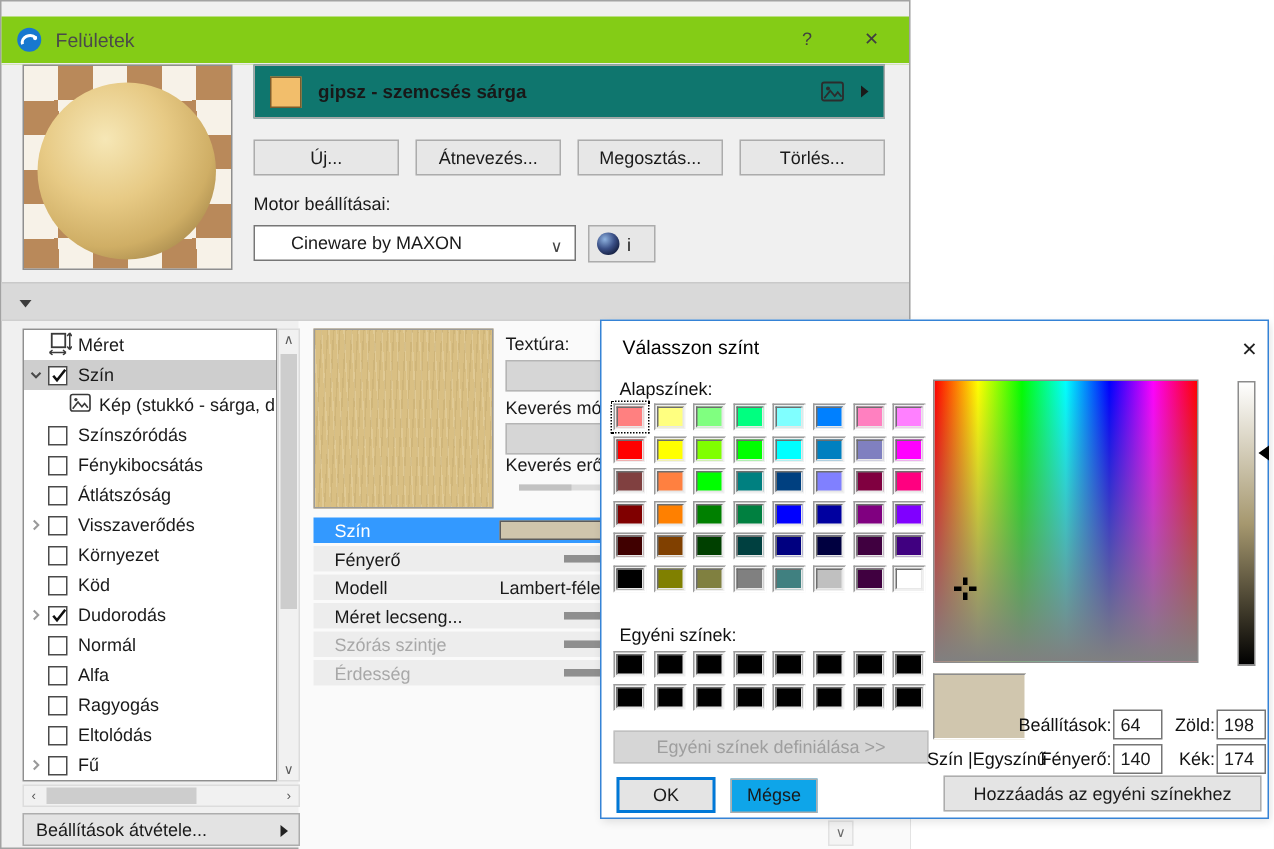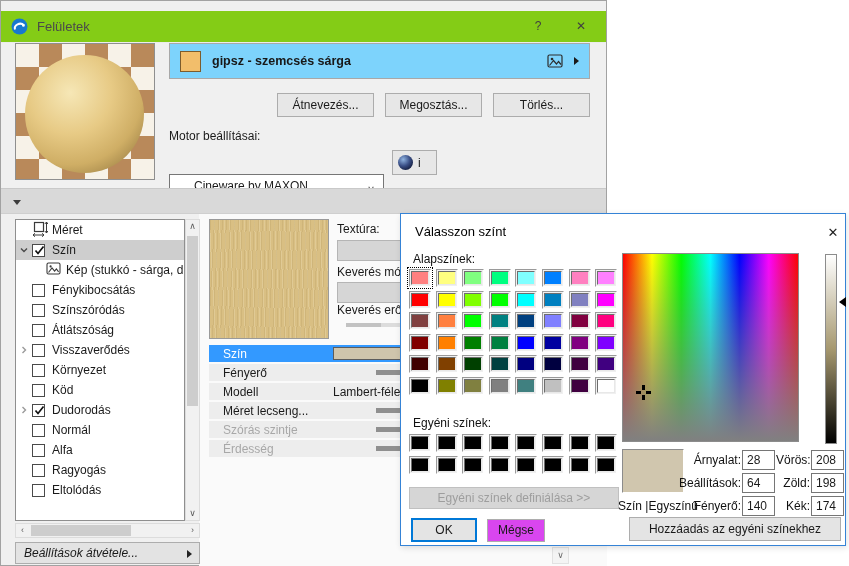--- a/index.html
+++ b/index.html
@@ -14,31 +14,31 @@
   .titlebar{left:0;top:0;width:605px;height:32px;background:#84cc16;border-bottom:1px solid #ececec;margin-top:10px;}
   .title-text{left:36px;top:0;height:32px;line-height:32px;font-size:13px;color:#4a4a4a;}
   .cap-btn{top:0;width:34px;height:31px;text-align:center;line-height:31px;color:#404040;cursor:default;}
   .logo{left:10px;top:7px;}
 
   .preview{left:14px;top:42px;width:140px;height:137px;border:1px solid #8f8f8f;
            background:repeating-conic-gradient(#b9895a 0% 25%, #f7f2e8 0% 50%) 0 0/46px 46px;overflow:hidden;}
   .sphere{left:9px;top:11px;width:119px;height:118px;border-radius:50%;
           background:radial-gradient(circle at 38% 32%, #f6e7b6 0%, #e7ca85 38%, #cfae65 66%, #93773f 92%, #6e5930 100%);}
 
-  .namefield{left:168px;top:42px;width:421px;height:36px;background:#7dd3fc;border:1px solid #a8a8a8;}
+  .namefield{left:168px;top:42px;width:421px;height:36px;background:#0f766e;border:1px solid #a8a8a8;}
   .nameswatch{left:10px;top:7px;width:21px;height:21px;background:#F2BE6B;border:1px solid #7c5c2c;}
   .nametext{left:42px;top:0;height:34px;line-height:34px;font-weight:bold;font-size:12.5px;color:#181818;}
   .name-imgicon{right:26px;top:10px;}
   .tri-right{width:0;height:0;border-left:5px solid #1a1a1a;border-top:4px solid transparent;border-bottom:4px solid transparent;}
   .name-arrow{right:10px;top:13px;}
 
   .wbtn{height:24px;background:#e7e7e7;border:1px solid #acacac;text-align:center;line-height:22px;cursor:default;}
 
   .mlabel{left:168px;top:128px;}
-  .select{left:168px;top:149px;width:215px;height:24px;background:#fff;border:1px solid #767676;line-height:22px;padding-left:24px;margin-top:24px;}
+  .select{left:168px;top:149px;width:215px;height:24px;background:#fff;border:1px solid #767676;line-height:22px;padding-left:24px;}
   .select .chev{position:absolute;right:8px;top:3px;color:#444;font-size:11px;}
   .c4dbtn{left:391px;top:149px;width:45px;height:25px;background:#e7e7e7;border:1px solid #acacac;display:flex;align-items:center;gap:5px;padding-left:5px;}
   .c4dball{width:15px;height:15px;border-radius:50%;background:radial-gradient(circle at 35% 30%, #8fb3e0 0%, #3a4f86 45%, #131d3e 80%, #0b1128 100%);}
 
   .sechdr{left:0;top:187px;width:605px;height:26px;background:#d9d9d9;border-top:1px solid #c9c9c9;border-bottom:1px solid #cfcfcf;}
   .sec-tri{left:12px;top:11px;width:0;height:0;border-left:4px solid transparent;border-right:4px solid transparent;border-top:5px solid #3c3c3c;}
   .sec-text{left:30px;top:0;height:26px;line-height:26px;font-weight:bold;color:#1c1c1c;letter-spacing:.2px;}
 
   .rightpane{left:198px;top:213px;width:408px;height:352px;background:#fafafa;}
 
@@ -51,21 +51,21 @@
   .tbox svg{position:absolute;left:-1px;top:-2px;}
   .ticon{flex:0 0 20px;}
   .tlabel{overflow:hidden;}
 
   .vscroll{left:184px;top:218px;width:15px;height:302px;background:#f1f1f1;border:1px solid #dcdcdc;}
   .hscroll{left:14px;top:522px;width:185px;height:15px;background:#f1f1f1;border:1px solid #dcdcdc;}
   .sarrow{color:#5a5a5a;font-size:9px;text-align:center;line-height:13px;width:13px;height:13px;}
   .vthumb{left:1px;top:16px;width:11px;height:170px;background:#cdcdcd;}
   .hthumb{left:15px;top:1px;width:100px;height:11px;background:#cdcdcd;}
 
-  .applybtn{left:14px;top:541px;width:185px;height:22px;background:#e3e3e3;border:1px solid #adadad;line-height:20px;padding-left:8px;font-style:italic;}
+  .applybtn{left:14px;top:541px;width:185px;height:22px;background:#e3e3e3;border:1px solid #adadad;line-height:20px;padding-left:8px;}
   .applybtn .tri-right{position:absolute;right:7px;top:7px;border-left-color:#222;}
 
   
   .texprev{left:208px;top:218px;width:120px;height:120px;border:1px solid #9a9a9a;background:#d9bf83;
            background-image:repeating-linear-gradient(93deg, rgba(118,92,38,.10) 0 1px, rgba(255,255,255,0) 1px 4px),
                             repeating-linear-gradient(87deg, rgba(255,250,230,.18) 0 1px, rgba(255,255,255,0) 1px 5px);}
   .plabel{color:#1a1a1a;white-space:nowrap;}
   .pdrop{background:#d6d6d6;border:1px solid #b5b5b5;}
   .pslider{height:4px;background:#dcdcdc;}
   .pslider .fill{height:4px;background:#c2c2c2;width:60%;}
@@ -90,21 +90,21 @@
   .cd-close{left:421px;top:8px;width:22px;height:22px;text-align:center;line-height:22px;font-size:13px;color:#222;}
   .cd-label{color:#111;}
 
   .cgrid{display:grid;grid-template-columns:repeat(8,22px);gap:3.5px 4.6px;}
   .cswatch{width:22px;height:18px;background:#f0f0f0;border:1px solid;border-color:#9a9a9a #ffffff #ffffff #9a9a9a;padding:1px;}
   .cswatch.sel{outline:1px dotted #000;outline-offset:1px;}
   .cswatch-in{width:100%;height:100%;border:1px solid;border-color:#6e6e6e #e8e8e8 #e8e8e8 #6e6e6e;}
 
   .definebtn{left:8px;top:273px;width:210px;height:22px;background:#d6d6d6;border:1px solid #c0c0c0;color:#9e9e9e;text-align:center;line-height:20px;}
   .okbtn{left:10px;top:304px;width:66px;height:24px;background:#e4e4e4;border:2px solid #0078d7;text-align:center;line-height:20px;}
-  .cancelbtn{left:86px;top:305px;width:58px;height:23px;background:#d946ef;border:1px solid #adadad;text-align:center;line-height:21px;}
+  .cancelbtn{left:86px;top:305px;width:58px;height:23px;background:#0ea5e9;border:1px solid #adadad;text-align:center;line-height:21px;}
 
   .gradfield{left:221px;top:39px;width:177px;height:189px;border:1px solid #8c8c8c;
     background:linear-gradient(to bottom, rgba(128,128,128,0) 0%, rgba(128,128,128,1) 100%),
                linear-gradient(to right,#f00 0%,#ff0 16.6%,#0f0 33.3%,#0ff 50%,#00f 66.6%,#f0f 83.3%,#f00 100%);}
   .crosshair{width:15px;height:15px;}
   .crosshair span{position:absolute;background:#000;}
   .ch-t{left:6px;top:0;width:3px;height:5px;}
   .ch-b{left:6px;bottom:0;width:3px;height:5px;}
   .ch-l{left:0;top:6px;width:5px;height:3px;}
   .ch-r{right:0;top:6px;width:5px;height:3px;}
@@ -153,20 +153,21 @@
       <span class="abs name-imgicon">
         <svg width="16" height="14" viewBox="0 0 16 14">
           <rect x="1" y="1" width="14" height="12" rx="1.5" fill="none" stroke="#2c2c2c" stroke-width="1.2"></rect>
           <circle cx="5" cy="5" r="1.3" fill="#2c2c2c"></circle>
           <path d="M2.5 11.5 L6.5 6.5 L9.5 10 L11.5 7.5 L14 10.5" fill="none" stroke="#2c2c2c" stroke-width="1.2"></path>
         </svg>
       </span>
       <span class="abs tri-right name-arrow"></span>
     </div>
 
+    <div class="abs wbtn" style="left:168px;top:92px;width:97px;">Új...</div>
     <div class="abs wbtn" style="left:276px;top:92px;width:97px;">Átnevezés...</div>
     <div class="abs wbtn" style="left:384px;top:92px;width:97px;">Megosztás...</div>
     <div class="abs wbtn" style="left:492px;top:92px;width:97px;">Törlés...</div>
 
     <span class="abs mlabel">Motor beállításai:</span>
     <div class="abs select">
       <span>Cineware by MAXON</span>
       <span class="chev">∨</span>
     </div>
     <div class="abs c4dbtn">
@@ -209,26 +210,26 @@
           <span class="ticon"><svg width="15" height="13" viewBox="0 0 15 13">
               <rect x="1" y="1" width="13" height="11" rx="1.5" fill="none" stroke="#3a3a3a" stroke-width="1.1"></rect>
               <circle cx="4.6" cy="4.4" r="1.1" fill="#3a3a3a"></circle>
               <path d="M2.5 10.5 L6 6 L8.6 9.2 L10.4 7 L12.6 9.8" fill="none" stroke="#3a3a3a" stroke-width="1.1"></path>
             </svg></span>
           <span class="tlabel">Kép (stukkó - sárga, du</span>
         </div>
         <div class="trow">
           <span class="texp"></span>
           <span class="tbox"></span>
+          <span class="tlabel">Színszóródás</span>
+        </div>
+        <div class="trow">
+          <span class="texp"></span>
+          <span class="tbox"></span>
           <span class="tlabel">Fénykibocsátás</span>
-        </div>
-        <div class="trow">
-          <span class="texp"></span>
-          <span class="tbox"></span>
-          <span class="tlabel">Színszóródás</span>
         </div>
         <div class="trow">
           <span class="texp"></span>
           <span class="tbox"></span>
           <span class="tlabel">Átlátszóság</span>
         </div>
         <div class="trow">
           <span class="texp">
             <svg width="10" height="10" viewBox="0 0 10 10">
               <path d="M3.5 2 L6.5 5 L3.5 8" fill="none" stroke="#9a9a9a" stroke-width="1.4"></path>
@@ -272,20 +273,29 @@
         </div>
         <div class="trow">
           <span class="texp"></span>
           <span class="tbox"></span>
           <span class="tlabel">Ragyogás</span>
         </div>
         <div class="trow">
           <span class="texp"></span>
           <span class="tbox"></span>
           <span class="tlabel">Eltolódás</span>
+        </div>
+        <div class="trow">
+          <span class="texp">
+            <svg width="10" height="10" viewBox="0 0 10 10">
+              <path d="M3.5 2 L6.5 5 L3.5 8" fill="none" stroke="#9a9a9a" stroke-width="1.4"></path>
+            </svg>
+          </span>
+          <span class="tbox"></span>
+          <span class="tlabel">Fű</span>
         </div>
       </div>
     <div class="abs vscroll">
       <div class="abs sarrow" style="left:0;top:0;">∧</div>
       <div class="abs vthumb"></div>
       <div class="abs sarrow" style="left:0;bottom:0;">∨</div>
     </div>
     <div class="abs hscroll">
       <div class="abs sarrow" style="left:0;top:0;">‹</div>
       <div class="abs hthumb"></div>
@@ -563,26 +573,20 @@
         <span class="ch-b"></span>
         <span class="ch-l"></span>
         <span class="ch-r"></span>
     </div>
     <div class="abs lumbar"></div>
     <div class="abs lumarrow" style="top: 82.5px;"></div>
 
     <div class="abs curswatch" style="background: rgb(208, 198, 174);"></div>
     <span class="abs modelabel">Szín |Egyszínű</span>
 
-    <div class="abs frow" style="top:236px;">
-      <span class="flbl1">Árnyalat:</span>
-      <span class="fbox">28</span>
-      <span class="flbl2">Vörös:</span>
-      <span class="fbox">208</span>
-    </div>
     <div class="abs frow" style="top:259px;">
       <span class="flbl1">Beállítások:</span>
       <span class="fbox">64</span>
       <span class="flbl2">Zöld:</span>
       <span class="fbox">198</span>
     </div>
     <div class="abs frow" style="top:282px;">
       <span class="flbl1">Fényerő:</span>
       <span class="fbox">140</span>
       <span class="flbl2">Kék:</span>

